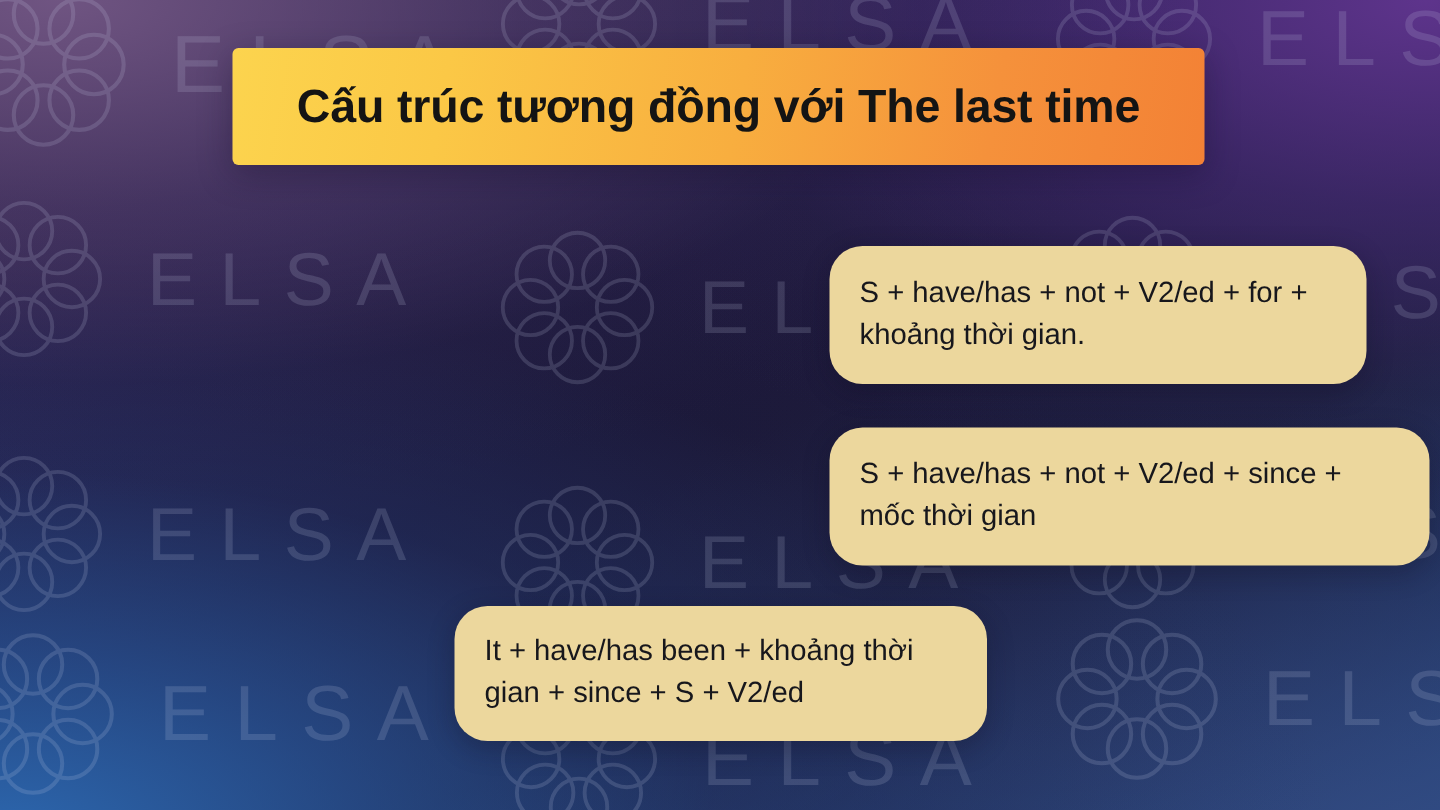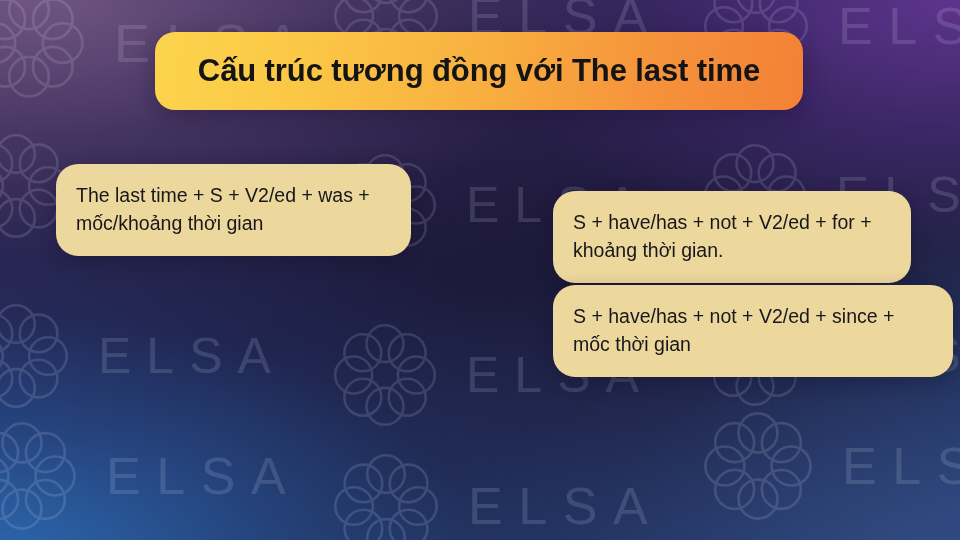--- a/index.html
+++ b/index.html
@@ -71,21 +71,21 @@
     margin-left: 26px;
   }
 
   
   #title-banner {
     position: absolute;
     left: 155px;
     top: 32px;
     width: 648px;
     height: 78px;
-    border-radius: 20px;
+    border-radius: 4px;
     z-index: 5;
     display: flex;
     align-items: center;
     justify-content: center;
     background: linear-gradient(100deg, #fcd44e 0%, #fbc846 22%, #f8ae3f 52%, #f5913b 78%, #f38135 100%);
     box-shadow: 0 6px 22px rgba(20, 12, 40, 0.35);
   }
   #title-text {
     font-size: 31px;
     font-weight: bold;
@@ -110,21 +110,21 @@
   }
   .card-text {
     font-size: 19.5px;
     line-height: 1.42;
     color: #17171c;
     font-weight: 400;
   }
 
   #card-0 { left: 56px;  top: 164px; width: 355px; height: 92px; }
   #card-1 { left: 56px;  top: 285px; width: 355px; height: 90px; }
-  #card-2 { left: 553px; top: 164px; width: 358px; height: 92px; margin-top: 27px; }
+  #card-2 { left: 553px; top: 164px; width: 358px; height: 92px; }
   #card-3 { left: 553px; top: 285px; width: 400px; height: 92px; }
   #card-4 { left: 303px; top: 404px; width: 355px; height: 90px; }
 </style>
 </head>
 <body>
 
 <div id="slide">
 
   <div id="slide-base"></div>
   <div id="slide-tint"></div>
@@ -309,23 +309,23 @@
           </svg>
         </div>
         <div class="wm-word" style="font-size: 52px;">ELSA</div>
       </div>
     </div>
 
   <div id="title-banner">
     <div id="title-text">Cấu trúc tương đồng với The last time</div>
   </div>
 
-  <div class="card" id="card-0">
-    <div class="card-text">The last time + S + V2/ed + was + mốc/khoảng thời gian</div>
-  </div>
   <div class="card" id="card-2">
     <div class="card-text">S + have/has + not + V2/ed + for + khoảng thời gian.</div>
   </div>
   <div class="card" id="card-3">
     <div class="card-text">S + have/has + not + V2/ed + since + mốc thời gian</div>
   </div>
+  <div class="card" id="card-4">
+    <div class="card-text">It + have/has been + khoảng thời gian + since + S + V2/ed</div>
+  </div>
 
 </div>
 
 </body></html>

